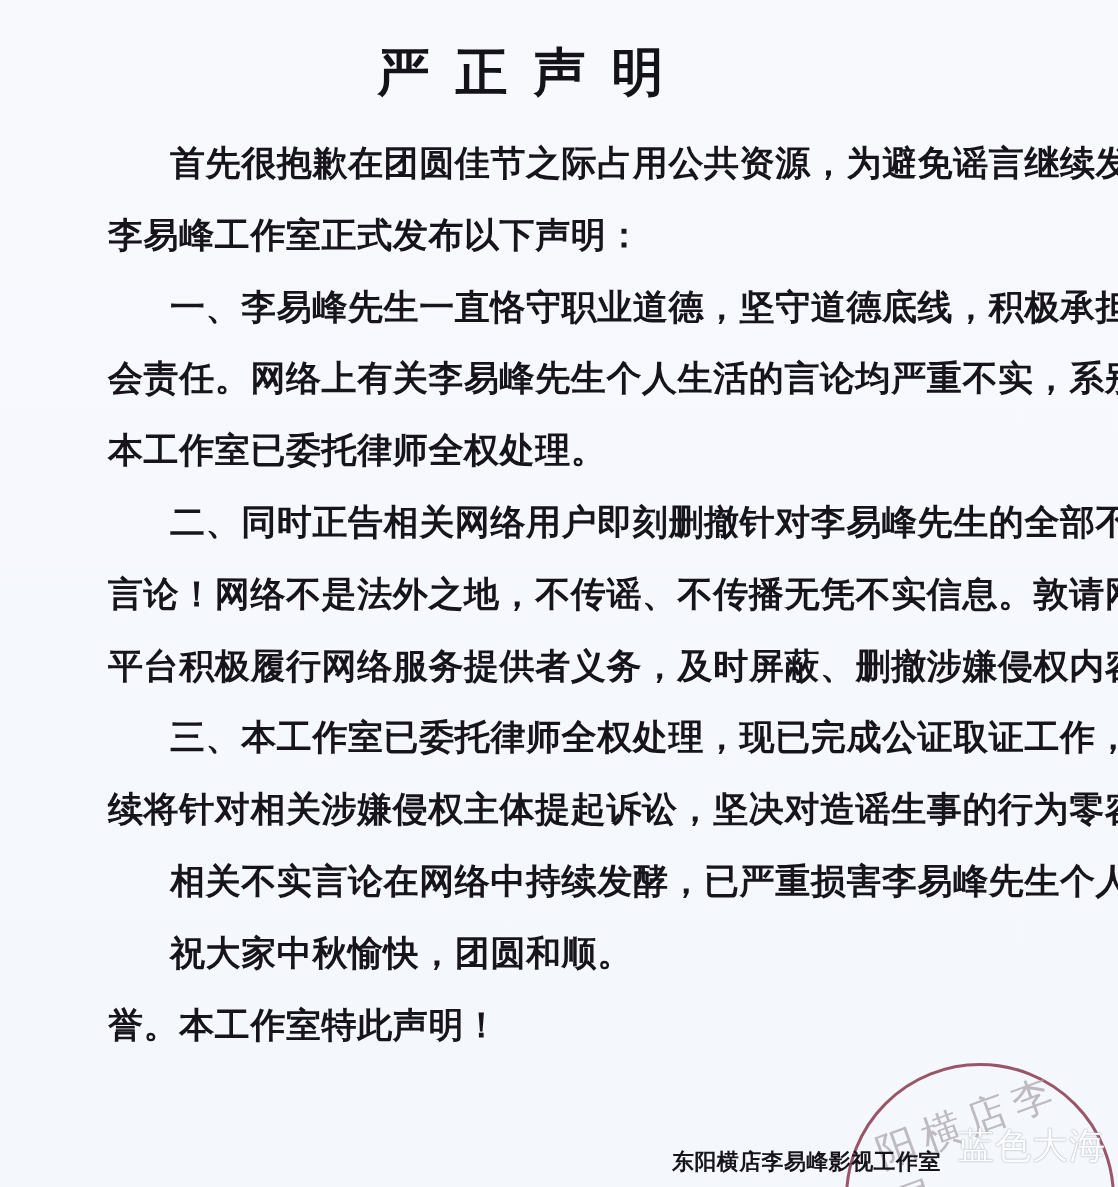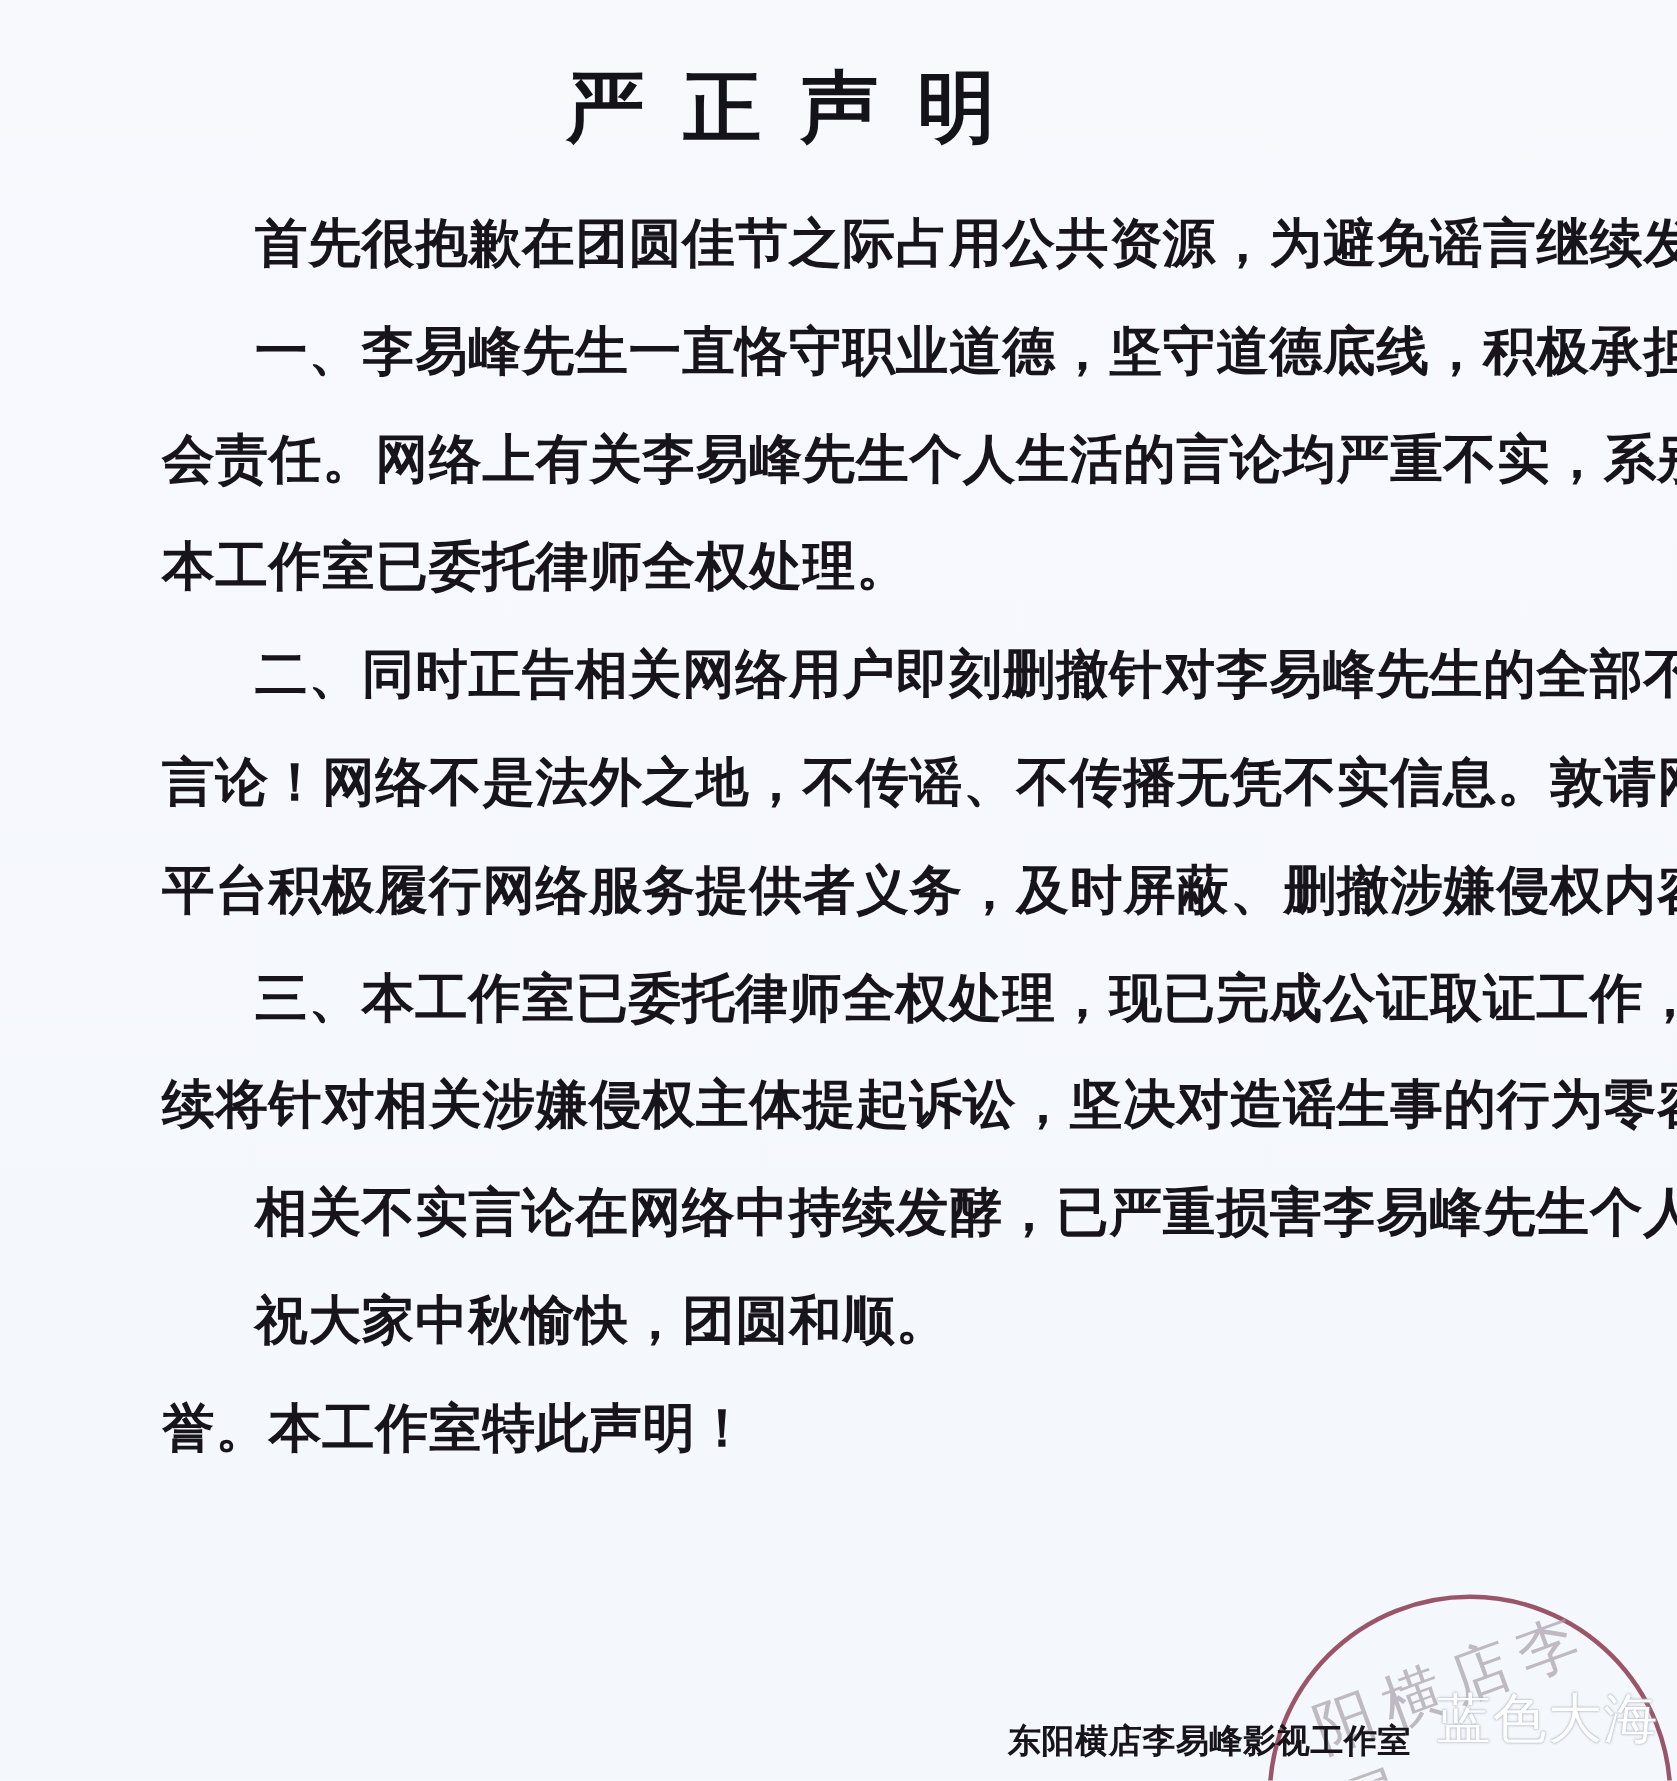--- a/index.html
+++ b/index.html
@@ -105,20 +105,21 @@
   </style>
 </head>
 <body>
 
 <div class="page">
 
   <div class="title">严正声明</div>
 
   <div class="body-text">
     <div class="line indent">首先很抱歉在团圆佳节之际占用公共资源，为避免谣言继续发酵，</div>
+    <div class="line">李易峰工作室正式发布以下声明：</div>
     <div class="line indent">一、李易峰先生一直恪守职业道德，坚守道德底线，积极承担社</div>
     <div class="line">会责任。网络上有关李易峰先生个人生活的言论均严重不实，系别有</div>
     <div class="line">本工作室已委托律师全权处理。</div>
     <div class="line indent">二、同时正告相关网络用户即刻删撤针对李易峰先生的全部不实</div>
     <div class="line">言论！网络不是法外之地，不传谣、不传播无凭不实信息。敦请网络</div>
     <div class="line">平台积极履行网络服务提供者义务，及时屏蔽、删撤涉嫌侵权内容。</div>
     <div class="line indent">三、本工作室已委托律师全权处理，现已完成公证取证工作，后</div>
     <div class="line">续将针对相关涉嫌侵权主体提起诉讼，坚决对造谣生事的行为零容忍！</div>
     <div class="line indent">相关不实言论在网络中持续发酵，已严重损害李易峰先生个人声</div>
     <div class="line indent">祝大家中秋愉快，团圆和顺。</div>

